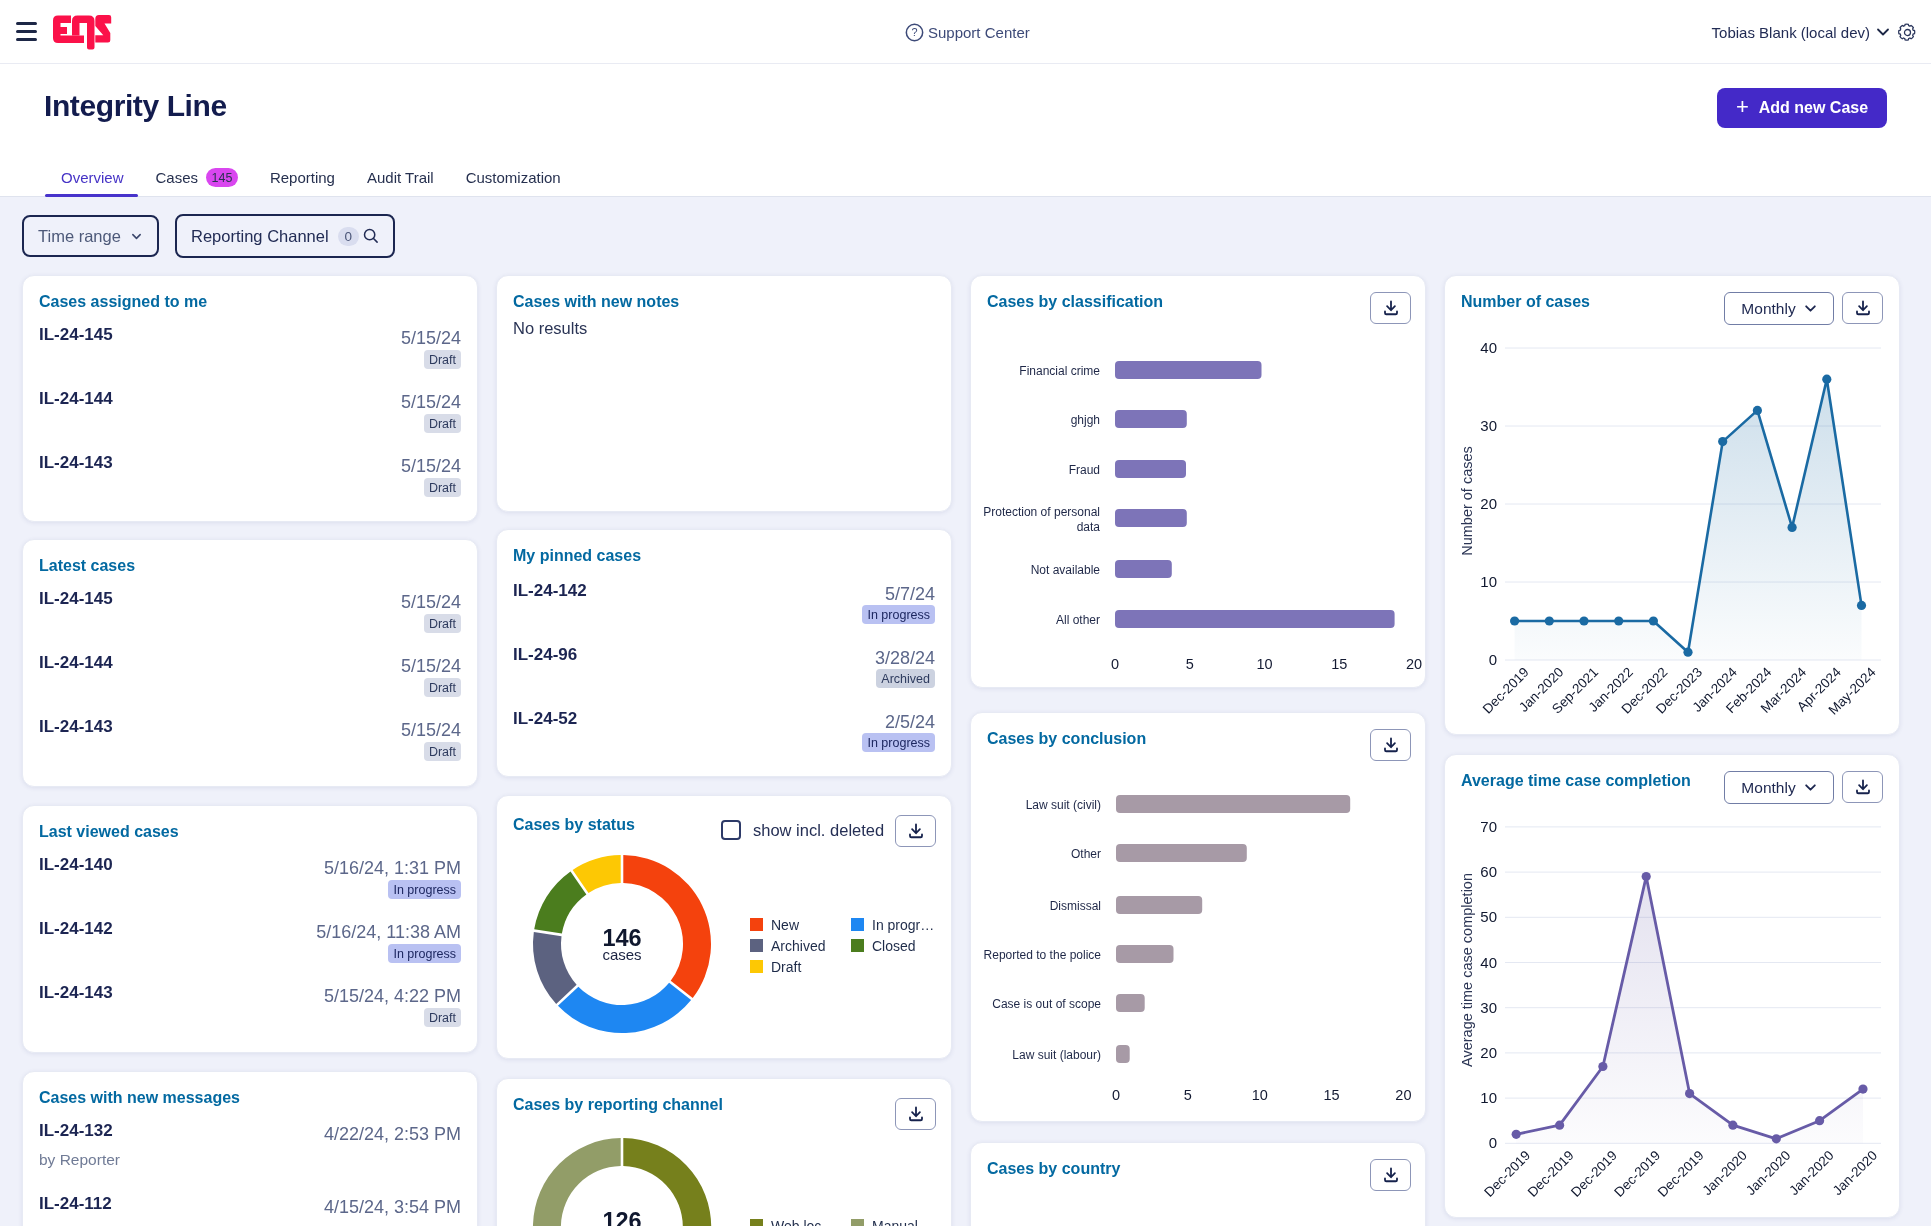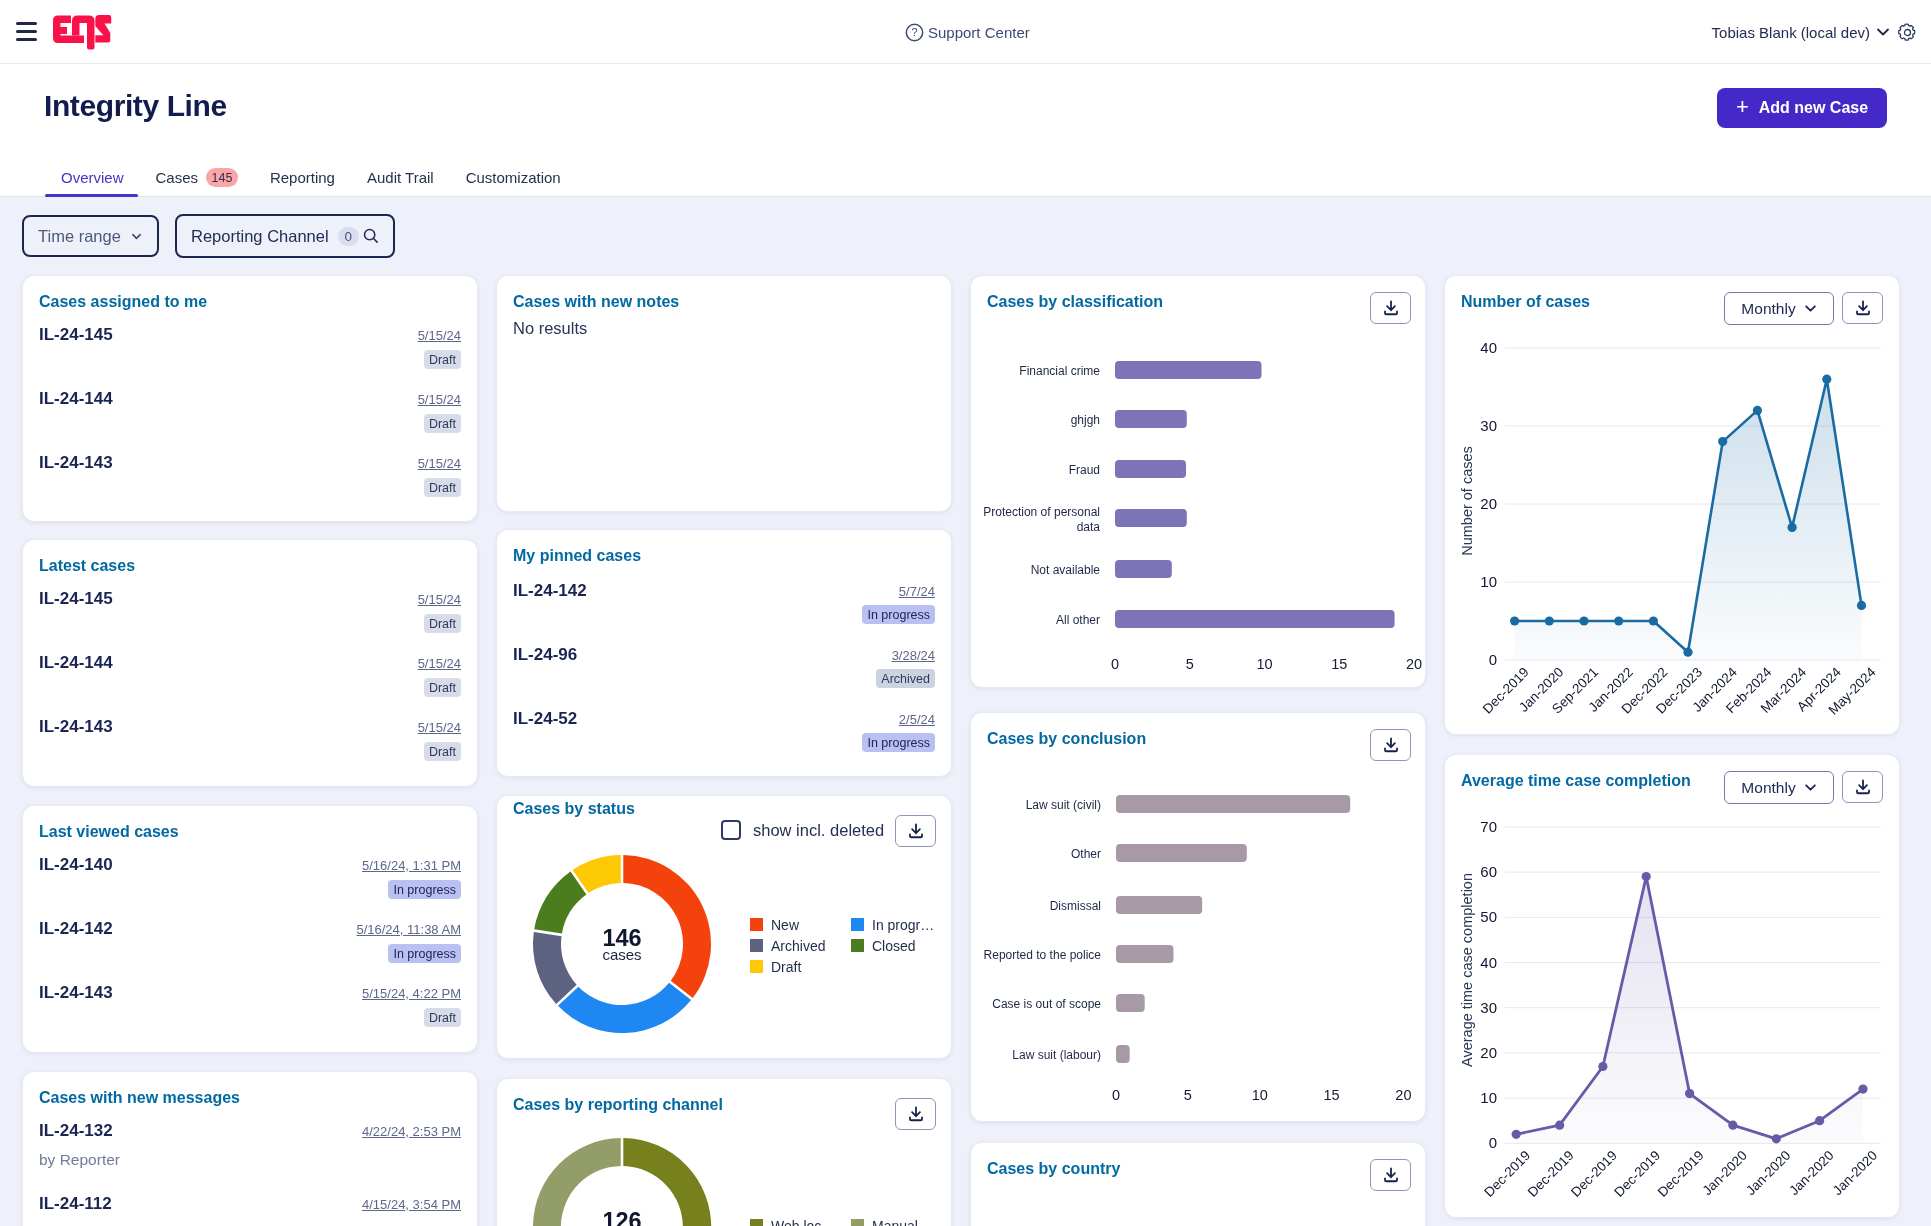--- a/index.html
+++ b/index.html
@@ -15,30 +15,30 @@
 .pgtitle{position:absolute;left:44px;top:89px;font-size:30px;font-weight:700;color:#131c4e;letter-spacing:-0.4px;}
 .support{position:absolute;left:905px;top:21px;font-size:15px;color:#3d4a78;display:flex;align-items:center;gap:4px;height:22px;}
 .userarea{position:absolute;right:14px;top:21px;font-size:15px;color:#222c55;display:flex;align-items:center;height:22px;}
 .addbtn{position:absolute;left:1717px;top:88px;width:170px;height:40px;background:#4429c8;border-radius:8px;color:#fff;font-size:16px;font-weight:700;display:flex;align-items:center;justify-content:center;gap:10px;}
 .addbtn .plus{font-weight:400;font-size:22px;line-height:20px;margin-top:-2px;}
 
 .tabs{position:absolute;left:45px;top:168px;display:flex;align-items:center;font-size:15px;color:#26304f;}
 .tab{padding:0 16px;display:flex;align-items:center;}
 .tabactive{color:#4633c6;}
 .tabline{position:absolute;left:45px;top:194px;width:93px;height:3px;background:#4733cb;border-radius:2px;}
-.badge145{background:#fca5a5;color:#2a3153;border-radius:10px;font-size:12.5px;padding:2.5px 5.5px;margin-left:8px;}
+.badge145{background:#d946ef;color:#2a3153;border-radius:10px;font-size:12.5px;padding:2.5px 5.5px;margin-left:8px;}
 
 .filterbtn{position:absolute;left:22px;top:215px;width:137px;height:42px;border:2px solid #1b2650;border-radius:8px;background:#fff0;display:flex;align-items:center;justify-content:space-between;padding:0 15px 0 14px;font-size:16.5px;color:#4d5979;}
 .filterbtn2{position:absolute;left:175px;top:214px;width:220px;height:44px;border:2px solid #1b2650;border-radius:8px;display:flex;align-items:center;padding:0 13px 0 14px;font-size:16.5px;color:#222c55;background:#fff0;white-space:nowrap;}
 .badge0{background:#d9ddef;color:#4a5578;border-radius:10px;font-size:13.5px;padding:2px 7px;margin-left:9px;}
 
 .card{position:absolute;background:#fff;border-radius:12px;border:1px solid #e7eaf4;box-shadow:0 1px 4px rgba(60,70,130,0.10);}
 .chead{position:absolute;left:16px;top:17px;font-size:16px;font-weight:700;color:#0369a1;}
 .row-id{position:absolute;left:16px;font-size:17px;font-weight:700;color:#1c2552;}
-.row-date{position:absolute;right:16px;font-size:13px;color:#5c678a;text-align:right;text-decoration:underline;}
+.row-date{position:absolute;right:16px;font-size:18px;color:#5c678a;text-align:right;}
 .tag{position:absolute;right:16px;font-size:12.5px;padding:2.5px 5px;border-radius:4px;}
 .tag-draft{background:#d8dce8;color:#2e3b5e;}
 .tag-prog{background:#b9c1f2;color:#1d2760;margin-left:19px;}
 .tag-arch{background:#ccd2e0;color:#2e3b5e;}
 .byrep{position:absolute;left:16px;font-size:15.5px;color:#707b96;}
 .dlbtn{position:absolute;width:41px;height:32px;border:1px solid #8d96b8;border-radius:6px;display:flex;align-items:center;justify-content:center;background:#fff;}
 .selbtn{position:absolute;width:110px;height:33px;border:1px solid #717da6;border-radius:6px;display:flex;align-items:center;justify-content:center;gap:8px;background:#fff;font-size:15.5px;color:#1d2750;}
 .legsq{display:inline-block;width:13px;height:13px;margin-right:8px;vertical-align:-1px;}
 .legtxt{font-size:14px;color:#1e2b49;}
 .nores{position:absolute;left:16px;top:43px;font-size:16.5px;color:#2a3455;}
@@ -161,21 +161,21 @@
       <div class="row-date" style="top:54px">5/7/24</div>
       <div class="tag tag-prog" style="top:75px">In progress</div>
     <div class="row-id" style="top:115px">IL-24-96</div>
       <div class="row-date" style="top:118px">3/28/24</div>
       <div class="tag tag-arch" style="top:139px">Archived</div>
     <div class="row-id" style="top:179px">IL-24-52</div>
       <div class="row-date" style="top:182px">2/5/24</div>
       <div class="tag tag-prog" style="top:203px">In progress</div>
   </div>
   <div class="card" style="left:496px;top:795px;width:456px;height:264px">
-    <div class="chead" style="top:4px">Cases by status</div>
+    <div class="chead" style="top:20px">Cases by status</div>
     <div class="chkbox" style="left:224px;top:24px"></div>
     <div class="showdel" style="left:256px;top:25px">show incl. deleted</div>
     <div class="dlbtn" style="left:398px;top:19px">
         <svg width="18" height="18" viewBox="0 0 24 24">
           <path d="M12 3.2v10.6M6.8 9.6l5.2 5.4 5.2-5.4" fill="none" stroke="#16224c" stroke-width="2.4" stroke-linecap="round" stroke-linejoin="round"></path>
           <path d="M4 16.6v2q0 1.7 1.7 1.7h12.6q1.7 0 1.7-1.7v-2" fill="none" stroke="#16224c" stroke-width="2.4" stroke-linecap="round"></path>
         </svg>
       </div>
     <svg class="abs" style="left:29px;top:52px" width="192" height="192" viewBox="0 0 192 192">
         <path d="M97.30 7.01 A89 89 0 0 1 166.72 150.03 L144.72 132.71 A61 61 0 0 0 97.30 35.01 Z" fill="#f4420d"></path>

